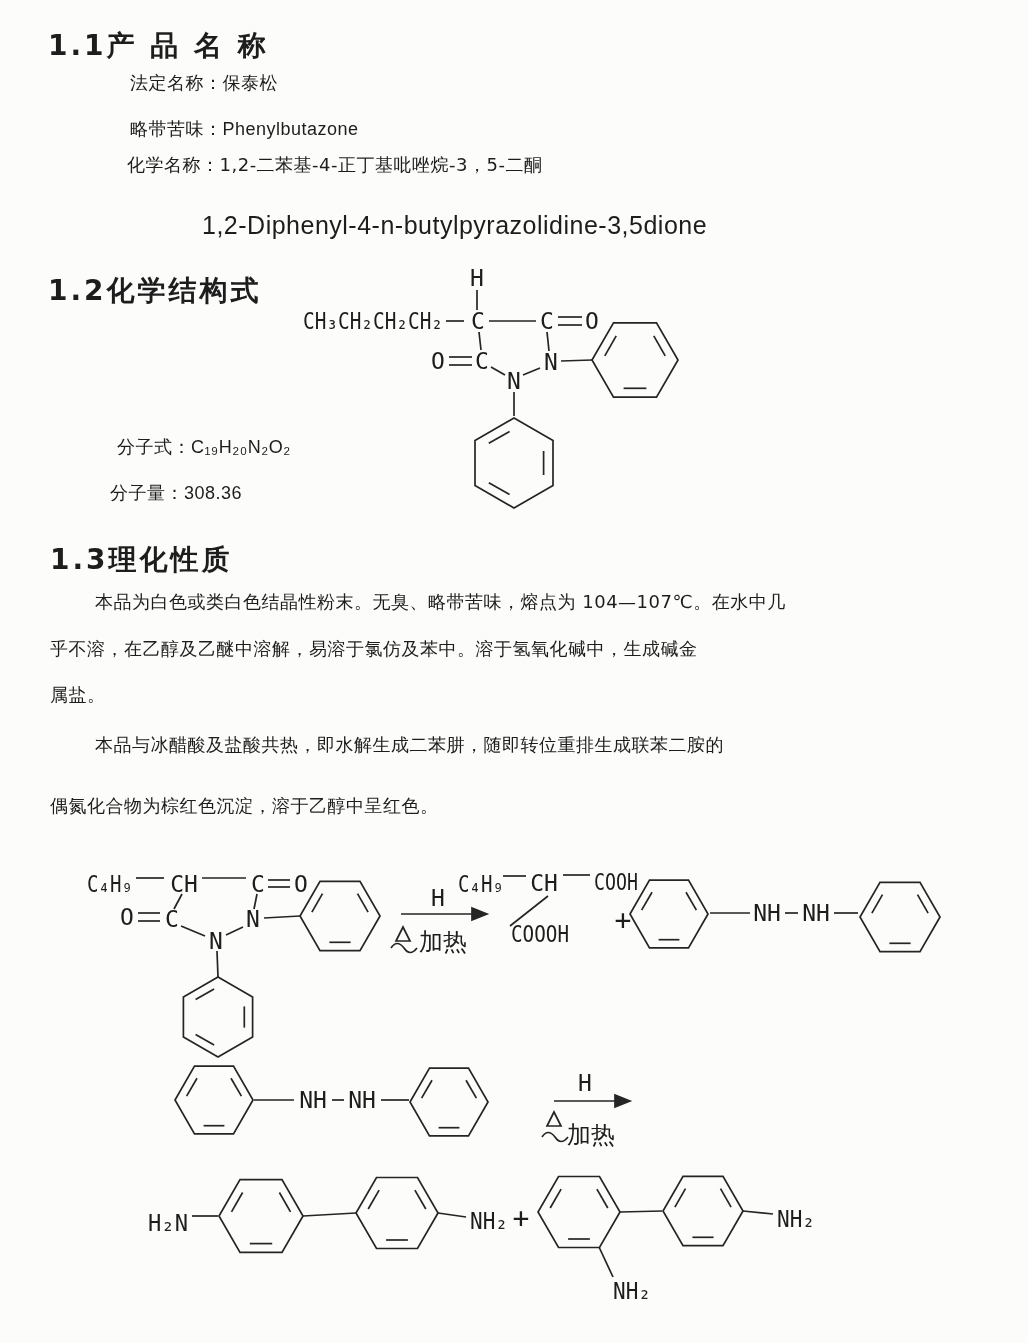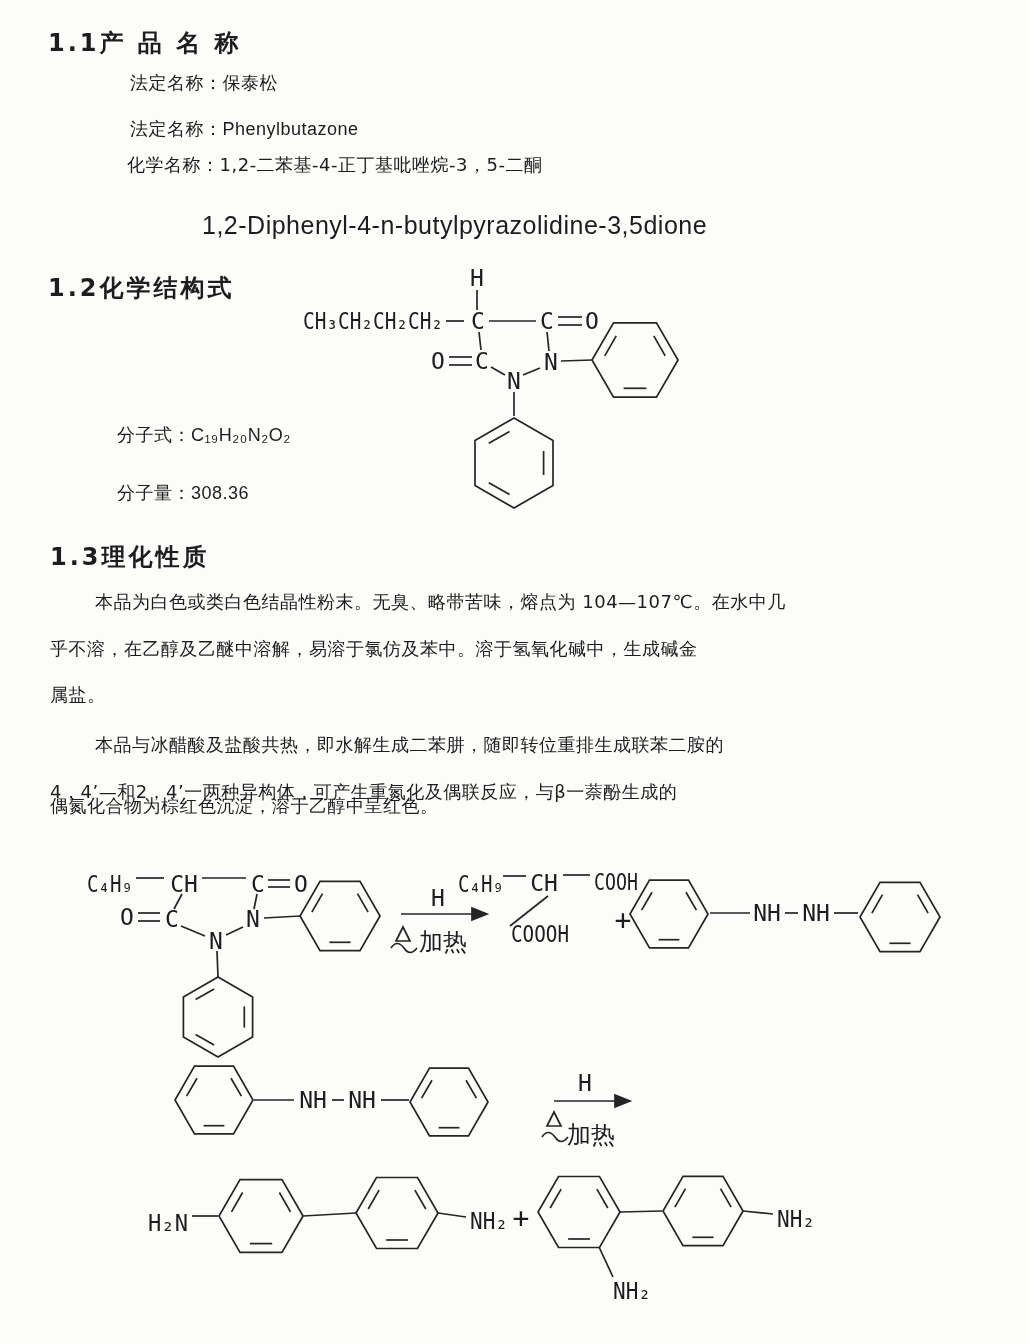--- a/index.html
+++ b/index.html
@@ -3,42 +3,42 @@
 <meta charset="utf-8">
 <style>
   * { box-sizing: border-box; margin: 0; padding: 0; }
   html, body { background: #ffffff; }
   .page {
     position: relative; width: 1028px; height: 1343px;
     background: #fcfcfa; color: #1d1d1d; overflow: hidden;
     font-family: "DejaVu Sans", sans-serif;
   }
   .abs { position: absolute; white-space: nowrap; }
-  .h  { font-size: 24px; font-weight: 600; letter-spacing: 3px; }
+  .h  { font-size: 28px; font-weight: 600; letter-spacing: 3px; }
   .t  { font-size: 18px; letter-spacing: 0.5px; }
   .t2 { font-size: 25px; letter-spacing: 0.5px; }
   .mono { font-family: Liberation Sans, sans-serif; }
   .mol { position: absolute; }
   .mol line, .mol polygon, .mol path { stroke: #252525; stroke-width: 1.7; fill: none; }
   .mol polygon.head { fill: #252525; stroke: #252525; }
   .mol text { font: 23px "DejaVu Sans Mono", monospace; fill: #1d1d1d;
               stroke: none; text-anchor: middle; dominant-baseline: central; }
   .mol text.cjk  { font-family: "DejaVu Sans", sans-serif; font-size: 24px; }
   .mol text.start{ text-anchor: start; }
   .mol text.end  { text-anchor: end; }
   .mol text.plus { font-size: 28px; }
 </style>
 </head>
 <body>
 
 <div class="page">
 
   <div class="abs h" style="left:48px;top:27px">1.1产 品 名 称</div>
   <div class="abs t" style="left:130px;top:71px">法定名称：保泰松</div>
-  <div class="abs t" style="left:130px;top:117px"><span>法定名称：</span><span class="mono">Phenylbutazone</span></div>
+  <div class="abs t" style="left:130px;top:117px"><span>略带苦味：</span><span class="mono">Phenylbutazone</span></div>
   <div class="abs t" style="left:127px;top:153px"><span>化学名称：</span><span>1,2-二苯基-4-正丁基吡唑烷-3，5-二酮</span></div>
   <div class="abs t2 mono" style="left:202px;top:211px">1,2-Diphenyl-4-n-butylpyrazolidine-3,5dione</div>
 
   <div class="abs h" style="left:48px;top:272px">1.2化学结构式</div>
 
   <svg class="mol" style="left:280px;top:262px" width="460" height="260" viewBox="0 0 460 260">
     <g>
       <text x="197" y="16">H</text>
       <line x1="197" y1="28" x2="197" y2="48"></line>
       <text x="163" y="59" class="end" textLength="140" lengthAdjust="spacingAndGlyphs">CH₃CH₂CH₂CH₂</text>
@@ -69,29 +69,28 @@
         <line x1="373.8" y1="73.9" x2="385.2" y2="93.8"></line>
       </g>
     <g>
         <polygon points="234.0,156.0 273.0,178.5 273.0,223.5 234.0,246.0 195.0,223.5 195.0,178.5"></polygon>
         <line x1="263.6" y1="189.0" x2="263.6" y2="213.0"></line>
         <line x1="229.6" y1="232.6" x2="208.8" y2="220.7"></line>
         <line x1="208.8" y1="181.3" x2="229.6" y2="169.4"></line>
       </g>
   </svg>
 
-  <div class="abs t" style="left:117px;top:423px"><span>分子式：</span><span class="mono">C₁₉H₂₀N₂O₂</span></div>
-  <div class="abs t" style="left:117px;top:481px"><span>分子量：</span><span class="mono">308.36</span></div>
+  <div class="abs t" style="left:117px;top:435px"><span>分子式：</span><span class="mono">C₁₉H₂₀N₂O₂</span></div>
+  <div class="abs t" style="left:110px;top:481px"><span>分子量：</span><span class="mono">308.36</span></div>
 
   <div class="abs h" style="left:50px;top:541px">1.3理化性质</div>
   <div class="abs t" style="left:95px;top:590px">本品为白色或类白色结晶性粉末。无臭、略带苦味，熔点为 104—107℃。在水中几</div>
   <div class="abs t" style="left:50px;top:637px">乎不溶，在乙醇及乙醚中溶解，易溶于氯仿及苯中。溶于氢氧化碱中，生成碱金</div>
   <div class="abs t" style="left:50px;top:683px">属盐。</div>
   <div class="abs t" style="left:95px;top:733px">本品与冰醋酸及盐酸共热，即水解生成二苯肼，随即转位重排生成联苯二胺的</div>
-  <div class="abs t" style="left:50px;top:780px">4，4’—和2，4’一两种异构体，可产生重氮化及偶联反应，与β一萘酚生成的</div>
   <div class="abs t" style="left:50px;top:794px">偶氮化合物为棕红色沉淀，溶于乙醇中呈红色。</div>
 
   <svg class="mol" style="left:40px;top:850px" width="970" height="460" viewBox="0 0 970 460">
 
     <g>
       <text x="70" y="34" textLength="46" lengthAdjust="spacingAndGlyphs">C₄H₉</text>
       <line x1="96" y1="28" x2="124" y2="28"></line>
       <text x="144" y="34">CH</text>
       <line x1="162" y1="28" x2="206" y2="28"></line>
       <text x="218" y="34">C</text>

